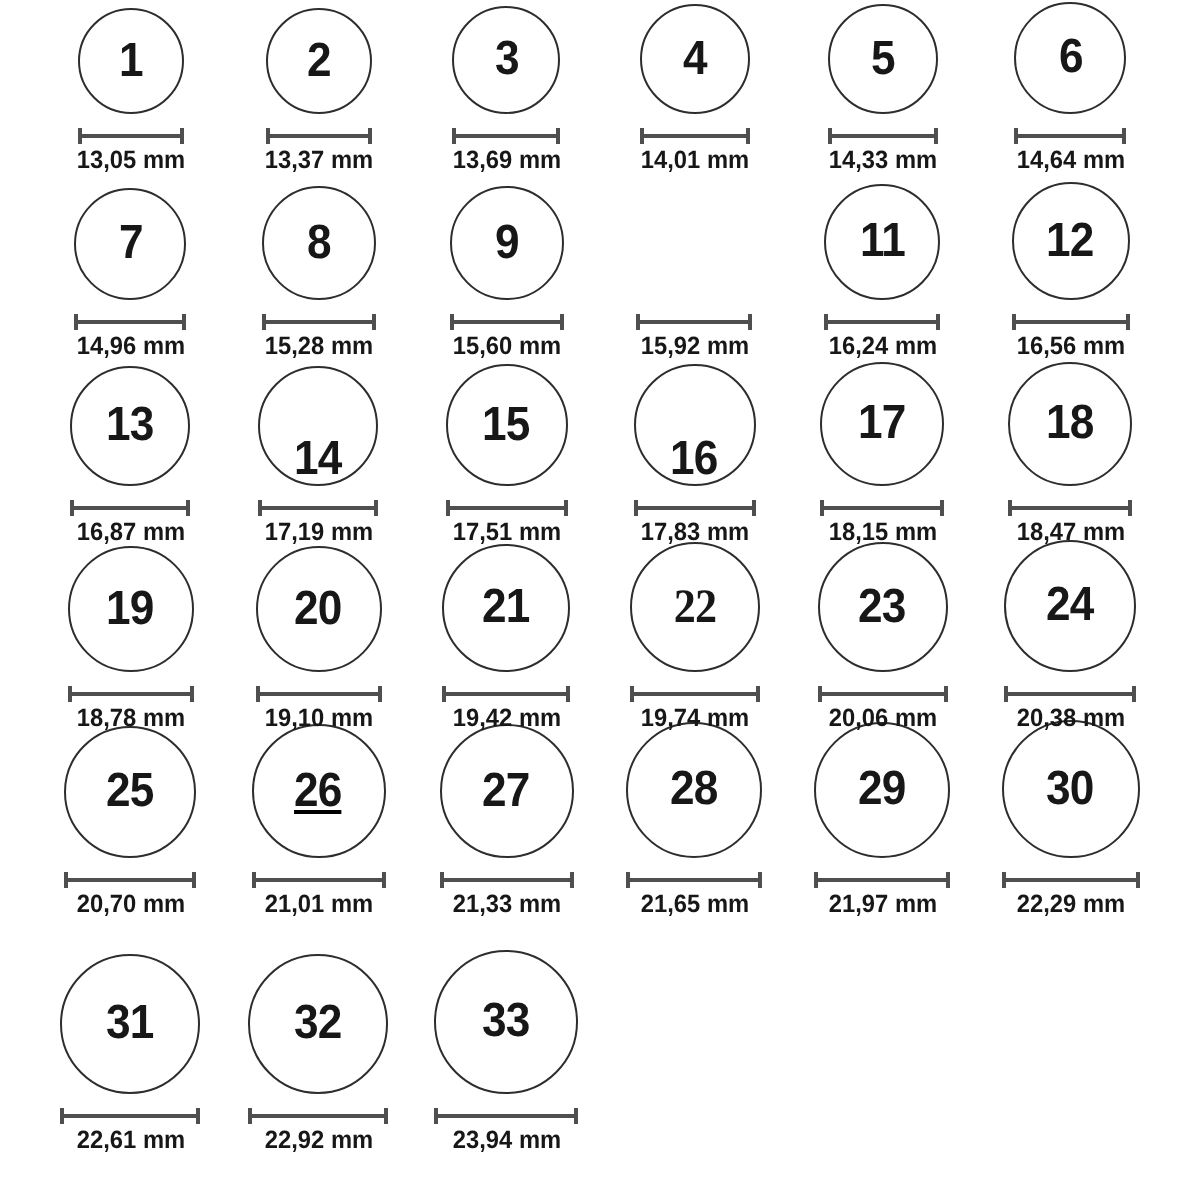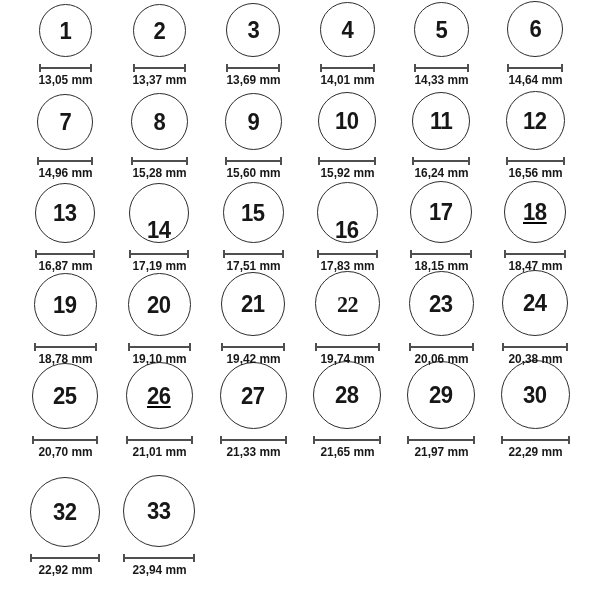--- a/index.html
+++ b/index.html
@@ -143,23 +143,20 @@
     <div class="label">15,28 mm</div>
   </div>
       <div class="cell">
     <div class="circle" style="width: 57px; height: 57px;">
       <span class="num">9</span>
     </div>
     <div class="dim" style="width: 57px;"></div>
     <div class="label">15,60 mm</div>
   </div>
       <div class="cell">
-    <div class="circle" style="width: 58px; height: 58px;">
-      <span class="num">10</span>
-    </div>
     <div class="dim" style="width: 58px;"></div>
     <div class="label">15,92 mm</div>
   </div>
       <div class="cell">
     <div class="circle" style="width: 58px; height: 58px;">
       <span class="num">11</span>
     </div>
     <div class="dim" style="width: 58px;"></div>
     <div class="label">16,24 mm</div>
   </div>
@@ -201,21 +198,21 @@
     <div class="label">17,83 mm</div>
   </div>
       <div class="cell">
     <div class="circle" style="width: 62px; height: 62px;">
       <span class="num">17</span>
     </div>
     <div class="dim" style="width: 62px;"></div>
     <div class="label">18,15 mm</div>
   </div>
       <div class="cell">
-    <div class="circle" style="width: 62px; height: 62px; text-decoration: underline;">
+    <div class="circle" style="width: 62px; height: 62px;">
       <span class="num">18</span>
     </div>
     <div class="dim" style="width: 62px;"></div>
     <div class="label">18,47 mm</div>
   </div>
     </div>
     <div class="row">
       <div class="cell">
     <div class="circle" style="width: 63px; height: 63px;">
       <span class="num">19</span>
@@ -299,20 +296,27 @@
     <div class="circle" style="width: 69px; height: 69px;">
       <span class="num">30</span>
     </div>
     <div class="dim" style="width: 69px;"></div>
     <div class="label">22,29 mm</div>
   </div>
     </div>
     <div class="row row-last">
       <div class="cell">
     <div class="circle" style="width: 70px; height: 70px;">
+      <span class="num">31</span>
+    </div>
+    <div class="dim" style="width: 70px;"></div>
+    <div class="label">22,61 mm</div>
+  </div>
+      <div class="cell">
+    <div class="circle" style="width: 70px; height: 70px;">
       <span class="num">32</span>
     </div>
     <div class="dim" style="width: 70px;"></div>
     <div class="label">22,92 mm</div>
   </div>
       <div class="cell">
     <div class="circle" style="width: 72px; height: 72px;">
       <span class="num">33</span>
     </div>
     <div class="dim" style="width: 72px;"></div>

